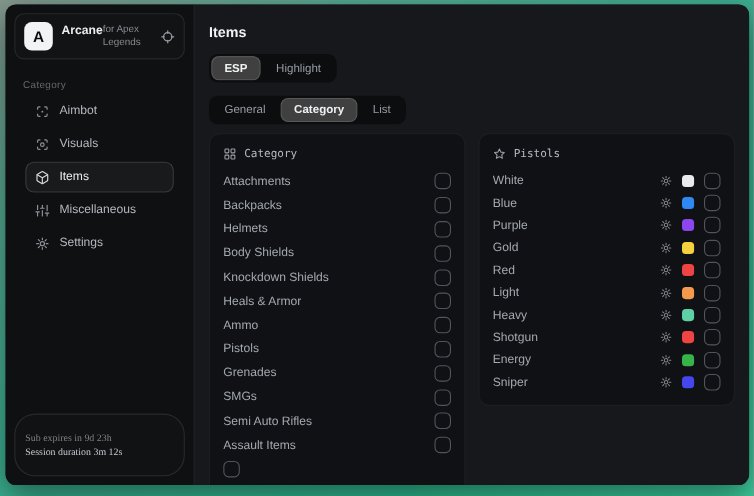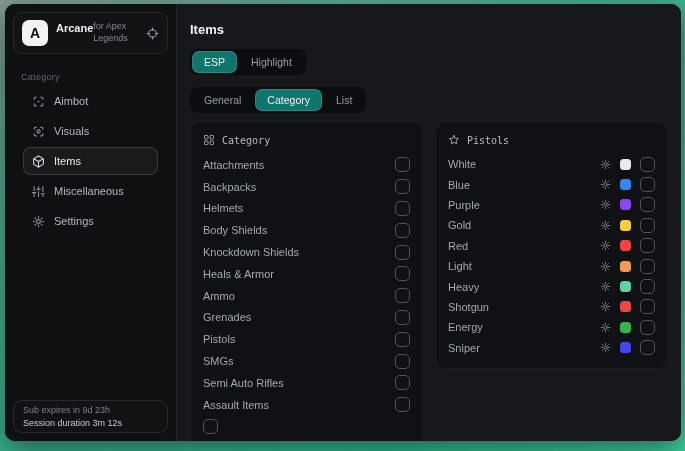--- a/index.html
+++ b/index.html
@@ -26,31 +26,31 @@
   .brand-sub{font-size:9px;color:#85898f;line-height:1.3;}
   .brand-gear{margin-left:auto;width:13px;height:13px;color:#9aa0a6;display:flex;flex:none;}
   .section-label{font-size:9px;color:#63676d;margin:10px 16px 5px;letter-spacing:.3px;}
   .nav{display:flex;flex-direction:column;padding:0 18px;gap:2px;}
   .nav-item{display:flex;align-items:center;gap:9px;height:26px;padding:0 8px;border-radius:8px;
     color:#b3b8be;font-size:11px;border:1px solid transparent;cursor:pointer;}
   .nav-item .ico{width:13px;height:13px;color:#8d9298;display:flex;flex:none;}
   .nav-item.active{background:rgba(255,255,255,.045);border-color:rgba(255,255,255,.14);color:#e9ebed;}
   .nav-item.active .ico{color:#d4d7da;}
   .footer-card{position:absolute;left:8px;right:8px;bottom:8px;border:1px solid rgba(255,255,255,.1);
-    border-radius:9px;padding:4px 9px;font-family:Liberation Sans, sans-serif;background:rgba(255,255,255,.01);}
+    border-radius:19px;padding:16px 9px;font-family:Liberation Serif, serif;background:rgba(255,255,255,.01);}
   .footer-line1{font-size:9px;color:#7c8187;margin-bottom:3px;white-space:nowrap;}
   .footer-line2{font-size:9px;color:#c6cbd1;white-space:nowrap;}
   
   .main{flex:1;background:#17181b;padding:18px 13px 0 13px;display:flex;flex-direction:column;overflow:hidden;}
   .page-title{font-size:13px;font-weight:700;color:#f2f3f5;line-height:15px;}
   .tab-group{display:inline-flex;align-self:flex-start;background:#0c0d0f;border-radius:8px;
     padding:2px;margin-top:12px;gap:2px;}
   .tab{font-size:10.5px;color:#969ca3;padding:4px 11px;border-radius:7px;border:1px solid transparent;
     cursor:pointer;line-height:12px;}
-  .tab.active{background:#0f766e;border-color:rgba(255,255,255,.13);color:#eef0f2;font-weight:400;}
+  .tab.active{background:#404040;border-color:rgba(255,255,255,.13);color:#eef0f2;font-weight:700;}
   .panels{display:flex;gap:12px;margin-top:8px;align-items:flex-start;}
   .panel{width:234px;box-sizing:border-box;background:#101114;border:1px solid rgba(255,255,255,.05);
     border-radius:10px;padding:10px 12px;}
   .panel-head{display:flex;align-items:center;gap:7px;color:#b6bbc1;
     font-family:"DejaVu Sans Mono",monospace;font-size:10px;margin:2px 0 8px;}
   .panel-head .ico{width:12px;height:12px;color:#9aa0a6;display:flex;flex:none;}
   .cat-panel{height:334px;}
   .row{display:flex;align-items:center;height:21.8px;}
   .rarity-rows .row{height:20.4px;}
   .row-label{flex:1;font-size:11px;color:#a3a9b0;white-space:nowrap;overflow:hidden;}
@@ -200,25 +200,25 @@
             </div>
             <div class="row">
               <span class="row-label">Heals &amp; Armor</span>
               <span class="checkbox"></span>
             </div>
             <div class="row">
               <span class="row-label">Ammo</span>
               <span class="checkbox"></span>
             </div>
             <div class="row">
+              <span class="row-label">Pistols</span>
+              <span class="checkbox"></span>
+            </div>
+            <div class="row">
               <span class="row-label">Grenades</span>
-              <span class="checkbox"></span>
-            </div>
-            <div class="row">
-              <span class="row-label">Pistols</span>
               <span class="checkbox"></span>
             </div>
             <div class="row">
               <span class="row-label">SMGs</span>
               <span class="checkbox"></span>
             </div>
             <div class="row">
               <span class="row-label">Semi Auto Rifles</span>
               <span class="checkbox"></span>
             </div>

